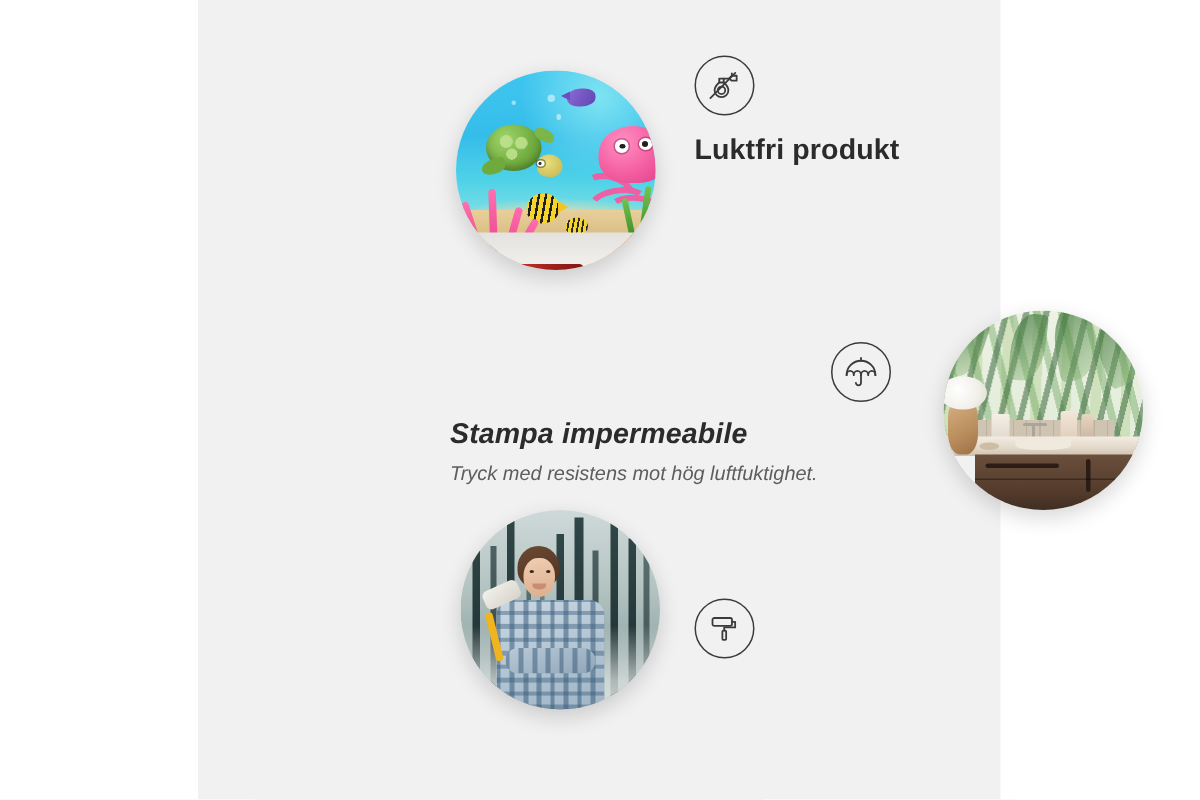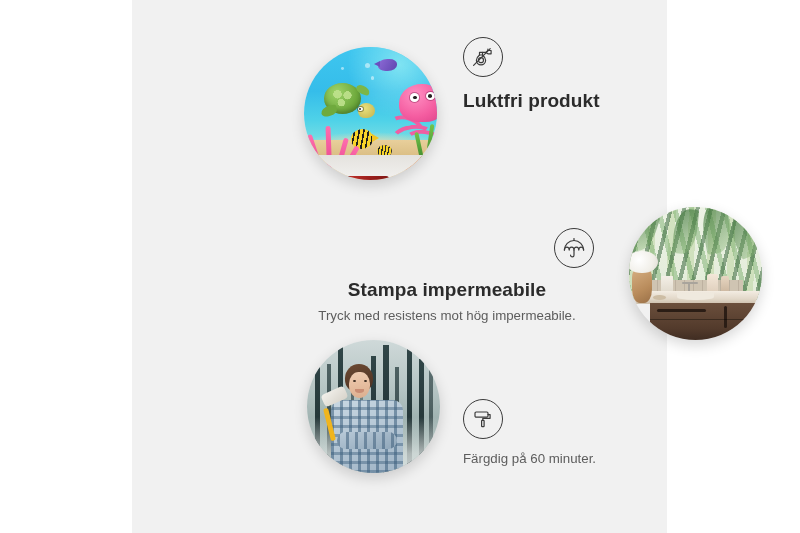--- a/index.html
+++ b/index.html
@@ -341,21 +341,21 @@
     line-height:1.47;
     margin:0;
   }
 
   
   #feature-odourless{left:331px;top:37px;width:292px;}
   #feature-odourless .icon-circle{margin-bottom:12px;}
   #feature-odourless .f-title{margin-bottom:5px;}
 
   
-  #feature-waterproof{left:168px;top:228px;width:294px;text-align:center;}
+  #feature-waterproof{left:168px;top:228px;width:294px;text-align:left;font-style:italic;}
   #feature-waterproof .icon-circle{margin-left:auto;margin-bottom:10px;}
   #feature-waterproof .f-title{margin-bottom:4px;}
 
   
   #feature-easyinstall{left:331px;top:399px;width:250px;}
   #feature-easyinstall .icon-circle{margin-bottom:10px;}
   #feature-easyinstall .f-title{margin-bottom:4px;}
 </style>
 </head>
 <body>
@@ -487,28 +487,27 @@
     <div class="feature" id="feature-waterproof">
       <div class="icon-circle">
         <svg width="26" height="26" viewBox="0 0 26 26" fill="none" stroke="#3b3b3b" stroke-width="1.2" stroke-linecap="round" stroke-linejoin="round">
           <path d="M3.4 15.1C3.4 9.8 7.7 5.5 13 5.5s9.6 4.3 9.6 9.6"></path>
           <path d="M3.4 15.1c0-1.6 1.1-2.9 2.4-2.9s2.4 1.3 2.4 2.9c0-1.6 1.1-2.9 2.4-2.9s2.4 1.3 2.4 2.9c0-1.6 1.1-2.9 2.4-2.9s2.4 1.3 2.4 2.9c0-1.6 1.1-2.9 2.4-2.9s2.4 1.3 2.4 2.9"></path>
           <path d="M13 15.1v5.1a1.7 1.7 0 0 1-3.4 0"></path>
           <path d="M13 5.5V3.6"></path>
         </svg>
       </div>
       <p class="f-title">Stampa impermeabile</p>
-      <p class="f-desc">Tryck med resistens mot hög impermeabile.</p>
+      <p class="f-desc">Tryck med resistens mot hög luftfuktighet.</p>
     </div>
 
     <div class="feature" id="feature-easyinstall">
       <div class="icon-circle">
         <svg width="26" height="26" viewBox="0 0 26 26" fill="none" stroke="#3b3b3b" stroke-width="1.2" stroke-linecap="round" stroke-linejoin="round">
           <rect x="5" y="6" width="13" height="5.2" rx="1.2"></rect>
           <path d="M18 8.6h2.1v3.7h-7.3v2.1"></path>
           <rect x="11.6" y="14.4" width="2.5" height="6.2" rx="0.6"></rect>
         </svg>
       </div>
-      <p class="f-desc">Färgdig på 60 minuter.</p>
     </div>
 
   </div>
 </div>
 
 </body></html>

